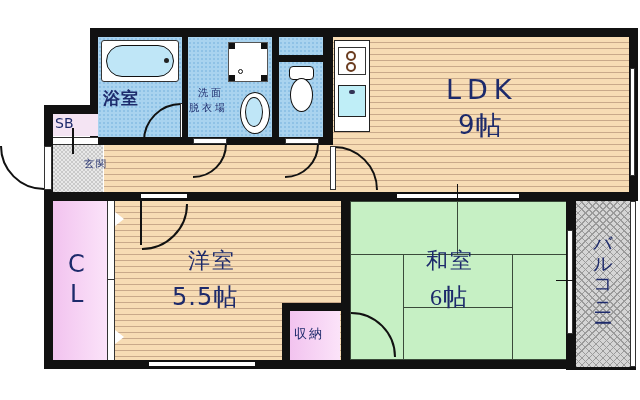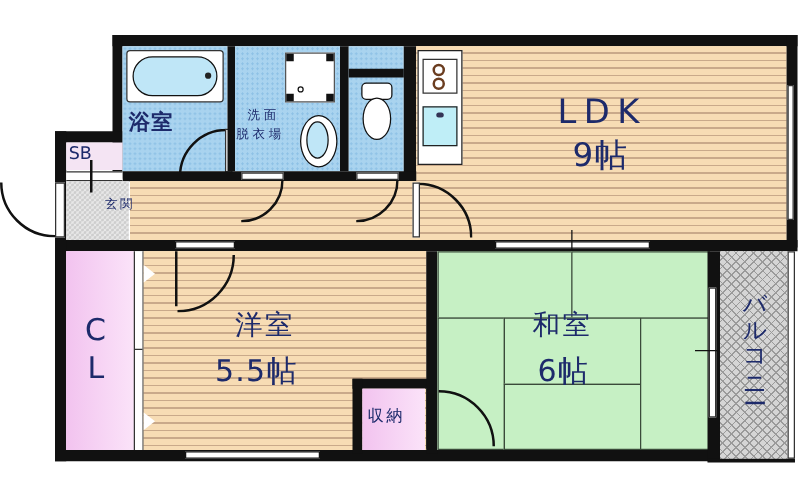--- a/index.html
+++ b/index.html
@@ -136,21 +136,21 @@
 
 <div class="abs" style="left:350px;top:201px;width:218px;height:159px;background:#c6f0c4;"></div>
 <div class="abs tatami" style="left:350px;top:201px;width:108px;height:54px;"></div>
 <div class="abs tatami" style="left:457px;top:201px;width:111px;height:54px;"></div>
 <div class="abs tatami" style="left:350px;top:254px;width:54px;height:106px;"></div>
 <div class="abs tatami" style="left:403px;top:254px;width:110px;height:54px;"></div>
 <div class="abs tatami" style="left:403px;top:307px;width:110px;height:53px;"></div>
 <div class="abs tatami" style="left:512px;top:254px;width:56px;height:106px;"></div>
 <div class="abs door-arc" style="left:306px;top:312px;width:90px;height:90px;border-radius:50%;clip-path:inset(0 0 50% 50%);"></div>
 <div class="abs label" style="left:426px;top:250px;font-size:22px;letter-spacing:2px;">和室</div>
-<div class="abs label" style="left:430px;top:285px;font-size:24px;letter-spacing:1px;">6帖</div>
+<div class="abs label" style="left:430px;top:285px;font-size:24px;letter-spacing:1px;font-family:Liberation Serif, serif;">6帖</div>
 
 <div class="abs wall" style="left:566px;top:201px;width:10px;height:168px;"></div>
 <div class="abs" style="left:567px;top:230px;width:6px;height:104px;background:#fff;border:1px solid #333;"></div>
 <div class="abs" style="left:556px;top:280px;width:28px;height:1px;background:#111;"></div>
 
 <div class="abs balc" style="left:576px;top:201px;width:54px;height:166px;"></div>
 <div class="abs" style="left:630px;top:201px;width:6px;height:166px;background:#fff;border:1px solid #333;"></div>
 <div class="abs" style="left:566px;top:367px;width:70px;height:3px;background:#111;"></div>
 <div class="abs label" style="left:594px;top:222px;font-size:19px;writing-mode:vertical-rl;letter-spacing:1px;">バルコニー</div>
 

